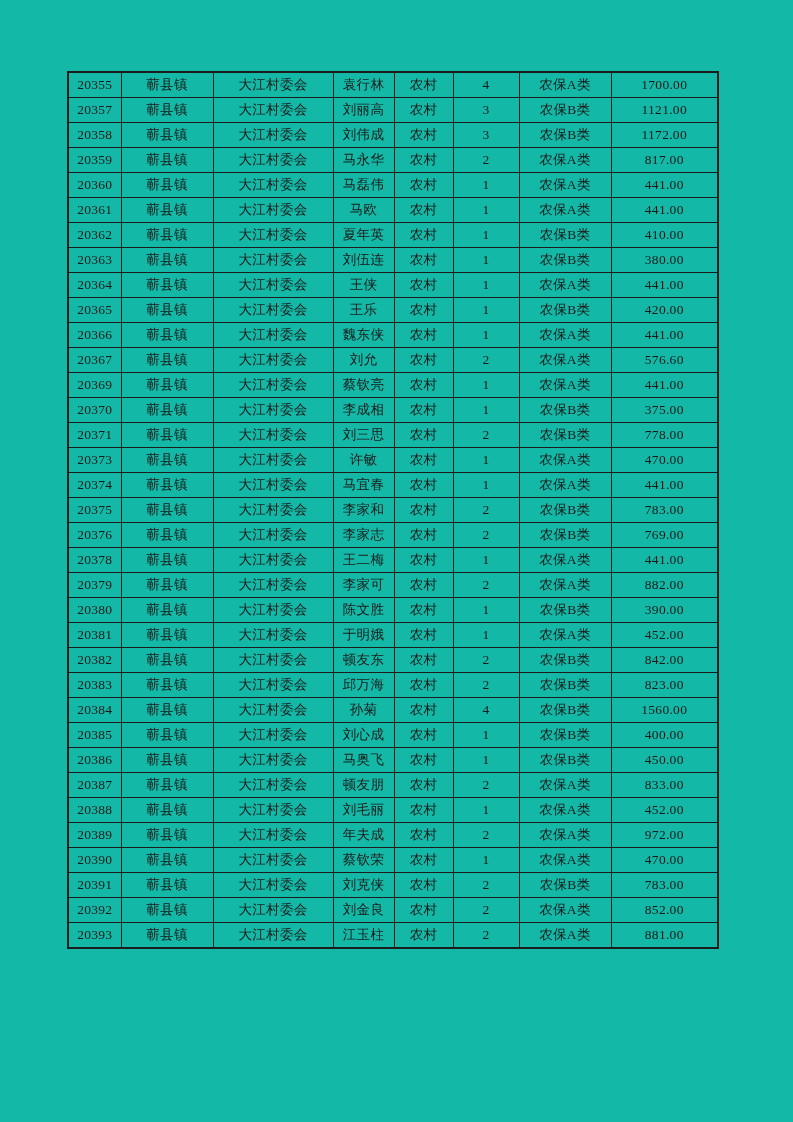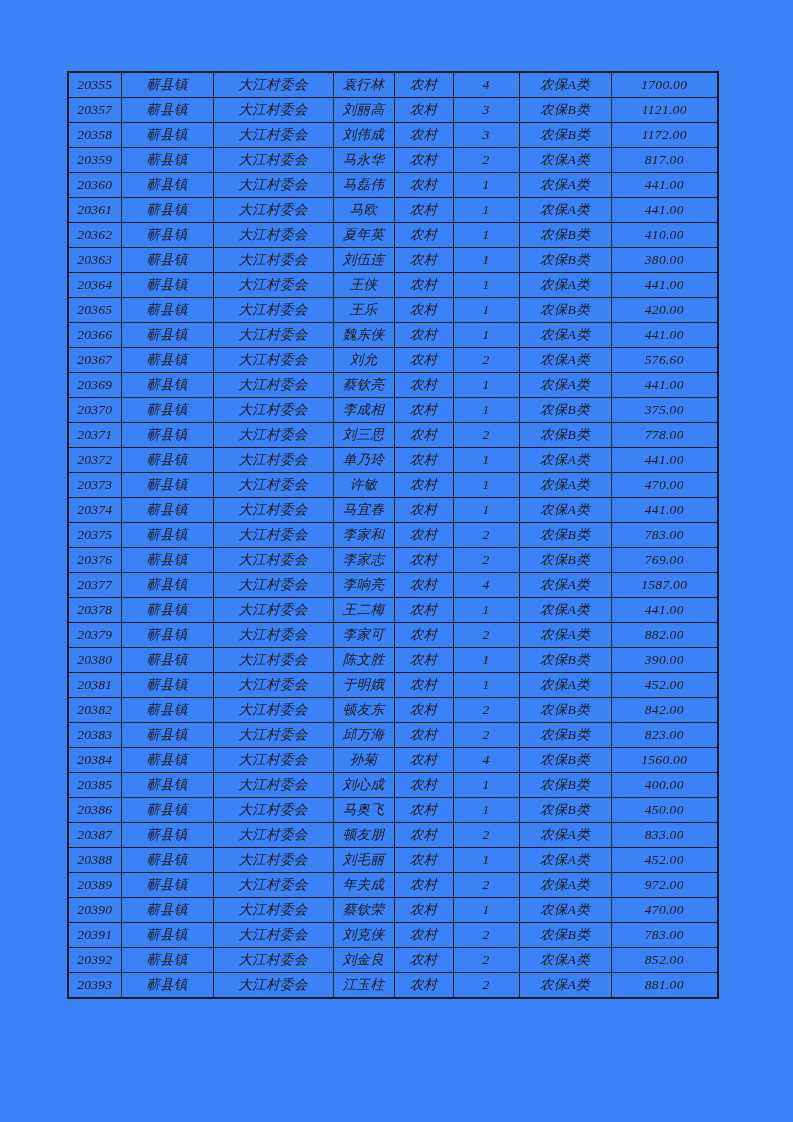--- a/index.html
+++ b/index.html
@@ -4,25 +4,24 @@
 <style>
   html, body {
     margin: 0;
     padding: 0;
     background: #ffffff;
   }
   .page {
     position: relative;
     width: 793px;
     height: 1122px;
-    background: #3b82f6;
+    background: #14b8a6;
     overflow: hidden;
     font-family: "Liberation Serif", "DejaVu Serif", serif;
     color: #1a1a1a;
-    font-style: italic;
   }
   table.data-table {
     position: absolute;
     left: 67px;
     top: 71px;
     width: 650px;
     border-collapse: collapse;
     table-layout: fixed;
     border: 2px solid #1c1c1c;
   }
@@ -208,30 +207,20 @@
           <td>20371</td>
           <td>蕲县镇</td>
           <td>大江村委会</td>
           <td>刘三思</td>
           <td>农村</td>
           <td>2</td>
           <td>农保B类</td>
           <td>778.00</td>
         </tr>
         <tr>
-          <td>20372</td>
-          <td>蕲县镇</td>
-          <td>大江村委会</td>
-          <td>单乃玲</td>
-          <td>农村</td>
-          <td>1</td>
-          <td>农保A类</td>
-          <td>441.00</td>
-        </tr>
-        <tr>
           <td>20373</td>
           <td>蕲县镇</td>
           <td>大江村委会</td>
           <td>许敏</td>
           <td>农村</td>
           <td>1</td>
           <td>农保A类</td>
           <td>470.00</td>
         </tr>
         <tr>
@@ -256,30 +245,20 @@
         </tr>
         <tr>
           <td>20376</td>
           <td>蕲县镇</td>
           <td>大江村委会</td>
           <td>李家志</td>
           <td>农村</td>
           <td>2</td>
           <td>农保B类</td>
           <td>769.00</td>
-        </tr>
-        <tr>
-          <td>20377</td>
-          <td>蕲县镇</td>
-          <td>大江村委会</td>
-          <td>李响亮</td>
-          <td>农村</td>
-          <td>4</td>
-          <td>农保A类</td>
-          <td>1587.00</td>
         </tr>
         <tr>
           <td>20378</td>
           <td>蕲县镇</td>
           <td>大江村委会</td>
           <td>王二梅</td>
           <td>农村</td>
           <td>1</td>
           <td>农保A类</td>
           <td>441.00</td>

